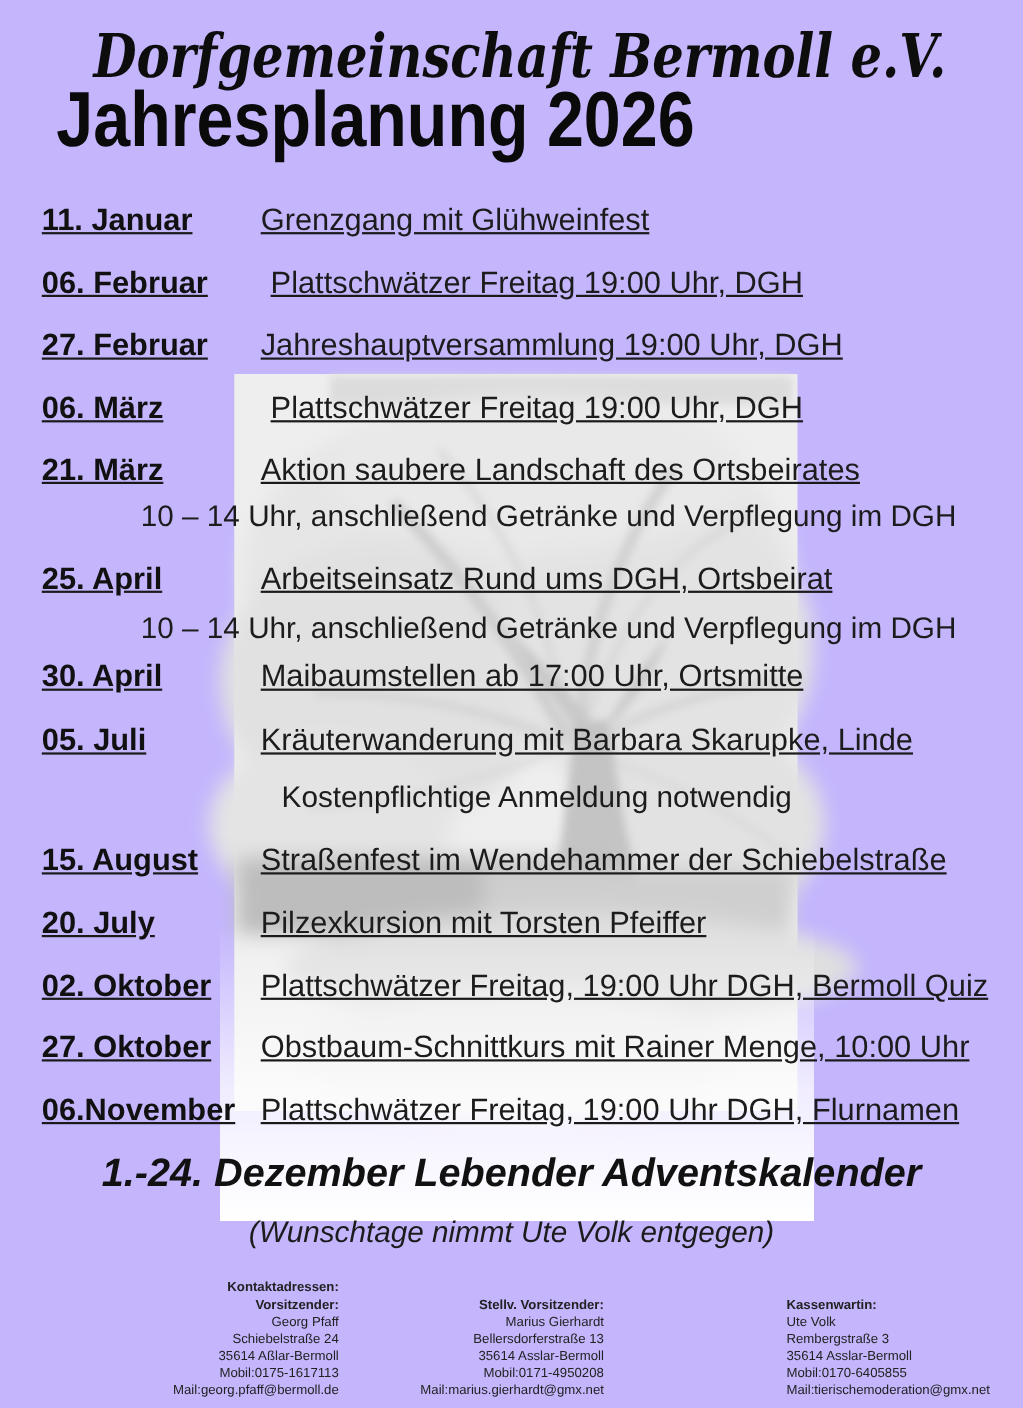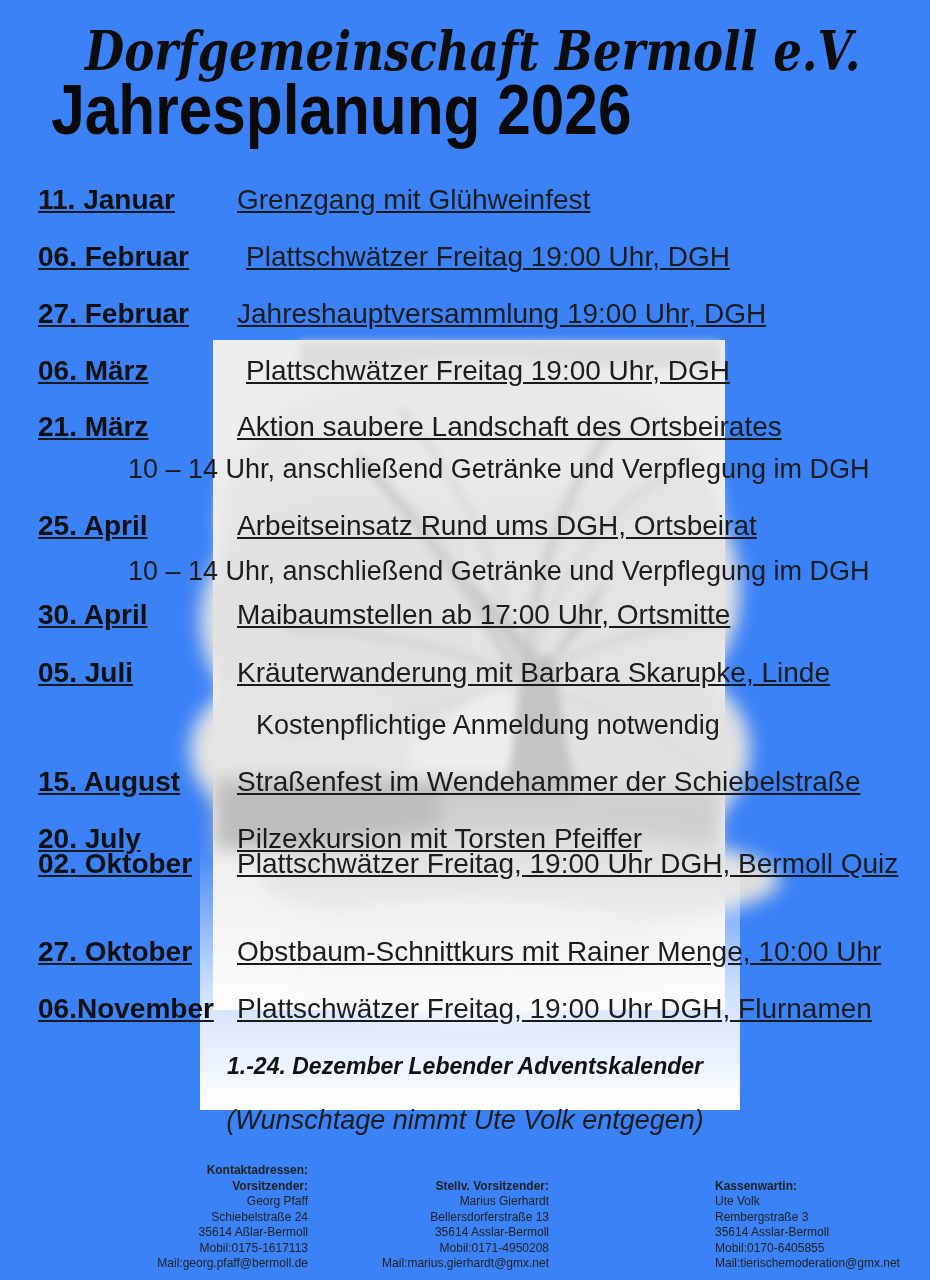--- a/index.html
+++ b/index.html
@@ -1,19 +1,19 @@
 <!DOCTYPE html>
 <html><head>
 <meta charset="utf-8">
 <style>
   * { margin:0; padding:0; box-sizing:border-box; }
   html,body { background:#ffffff; }
   body { width:930px; height:1280px; overflow:hidden;
          font-family:"Liberation Sans","DejaVu Sans",sans-serif; color:#1a1a1a; }
-  .page { position:relative; width:930px; height:1280px; background:#3b82f6; overflow:hidden; }
+  .page { position:relative; width:930px; height:1280px; background:#c4b5fd; overflow:hidden; }
 
   
   .watermark { position:absolute; left:140px; top:320px; width:740px; height:790px; z-index:0; }
 
   .content { position:absolute; inset:0; z-index:1; }
 
   .org-title { position:absolute; top:18px; left:0; width:930px; text-align:center;
                font-family:"DejaVu Serif","Liberation Serif",serif; font-style:italic; font-weight:700;
                font-size:55px; line-height:66px; color:#0d0d0d; white-space:nowrap; }
   .org-title span { display:inline-block; transform:scaleX(0.82); transform-origin:50% 50%; }
@@ -24,21 +24,21 @@
 
   .row { position:absolute; left:38px; width:860px; display:flex;
          font-size:28px; line-height:34px; white-space:nowrap;text-decoration:underline; }
   .date { width:199px; flex:0 0 199px; font-weight:700; color:#111; }
   .txt  { color:#1c1c1c; }
   .txt.indent1 { padding-left:9px;text-align:center; }
 
   .note { position:absolute; font-size:27px; line-height:34px; color:#1c1c1c; white-space:nowrap; }
 
   .dec-head { position:absolute; top:1048px; left:0; width:930px; text-align:center;
-              font-weight:700; font-style:italic; font-size:23px; line-height:36px; color:#111; }
+              font-weight:700; font-style:italic; font-size:36px; line-height:36px; color:#111; }
   .dec-sub  { position:absolute; top:1103px; left:0; width:930px; text-align:center;
               font-style:italic; font-size:27px; line-height:34px; color:#1c1c1c; }
 
   .contacts { position:absolute; top:1163px; left:0; width:930px; font-size:12px; line-height:15.5px; color:#222; }
   .col { position:absolute; top:0; }
   .col1 { left:38px; width:270px; text-align:right; }
   .col2 { left:320px; width:229px; text-align:right; padding-top:15.5px; }
   .col3 { left:715px; width:205px; text-align:left; padding-top:15.5px; }
   .b { font-weight:700; }
 </style>
@@ -145,21 +145,21 @@
     <div class="note" style="top:708px; left:256px">Kostenpflichtige Anmeldung notwendig</div>
 
     <div class="row" style="top:765px">
       <span class="date">15. August</span>
       <span class="txt">Straßenfest im Wendehammer der Schiebelstraße</span>
     </div>
     <div class="row" style="top:822px">
       <span class="date">20. July</span>
       <span class="txt">Pilzexkursion mit Torsten Pfeiffer</span>
     </div>
-    <div class="row" style="top:847px">
+    <div class="row" style="top:879px">
       <span class="date">02. Oktober</span>
       <span class="txt">Plattschwätzer Freitag, 19:00 Uhr DGH, Bermoll Quiz</span>
     </div>
     <div class="row" style="top:935px">
       <span class="date">27. Oktober</span>
       <span class="txt">Obstbaum-Schnittkurs mit Rainer Menge, 10:00 Uhr</span>
     </div>
     <div class="row" style="top:992px">
       <span class="date">06.November</span>
       <span class="txt">Plattschwätzer Freitag, 19:00 Uhr DGH, Flurnamen</span>

